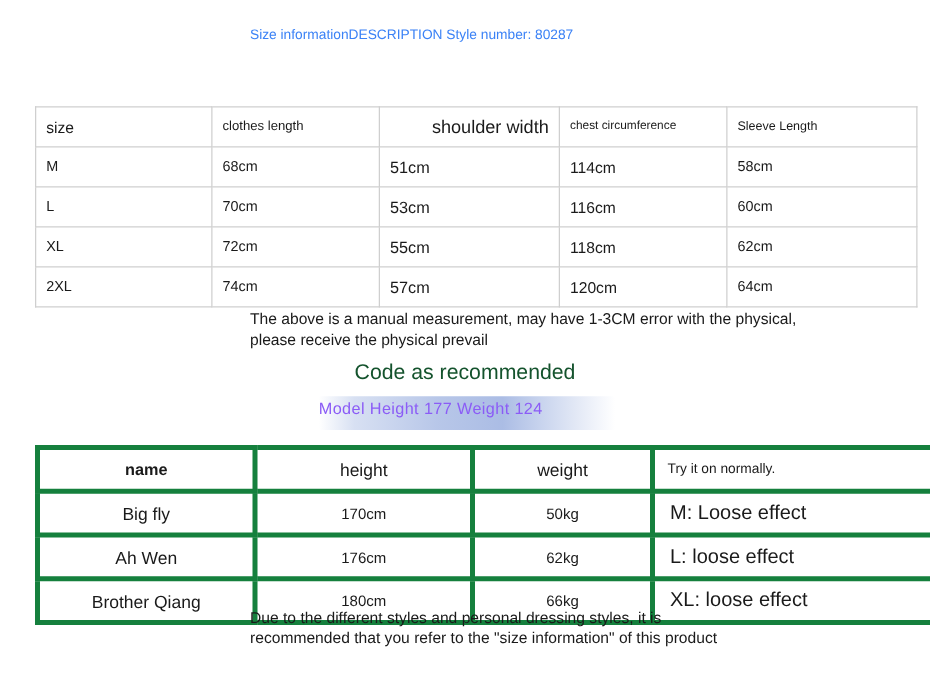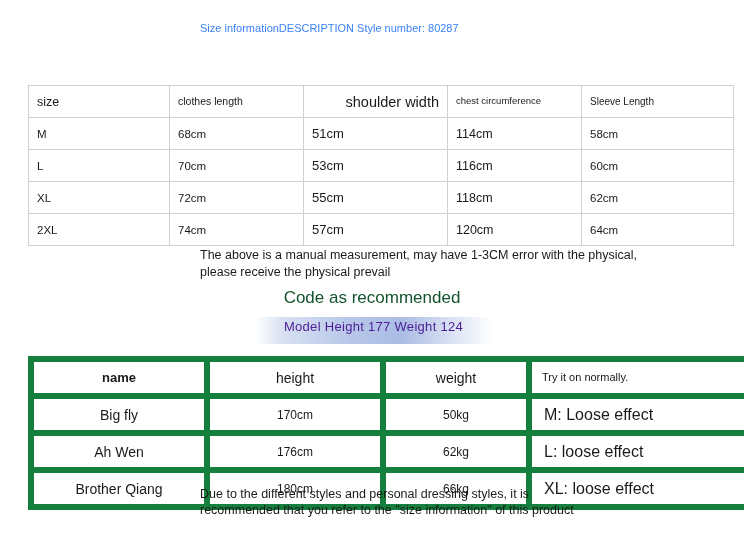--- a/index.html
+++ b/index.html
@@ -104,38 +104,37 @@
         rgba(150,172,222,0.8) 62%,
         rgba(197,209,236,0.45) 88%,
         rgba(255,255,255,0) 100%);
     border-radius: 2px;
   }
   .model-text {
     position: absolute;
     left: 255px;
     top: 319px;
     width: 237px;
-    text-align: center;
     font-size: 13px;
-    color: #4c1d95;
+    color: #8b5cf6;
     letter-spacing: 0.3px;
     line-height: 15px;
   }
 
   
   .model-table {
     position: absolute;
     left: 28px;
     top: 356px;
     width: 700px;
     border-collapse: collapse;
     table-layout: fixed;
   }
   .model-table td {
-    border: 6px solid #15803d;
+    border: 4px solid #15803d;
     vertical-align: middle;
     padding: 0;
     height: 31px;
   }
   .model-table .m0 { width: 170px; }
   .model-table .m1 { width: 170px; }
   .model-table .m2 { width: 140px; }
   .model-table .m3 { width: 220px; }
 
   .mh-name   { font-size: 13px; font-weight: bold; text-align: center; }

